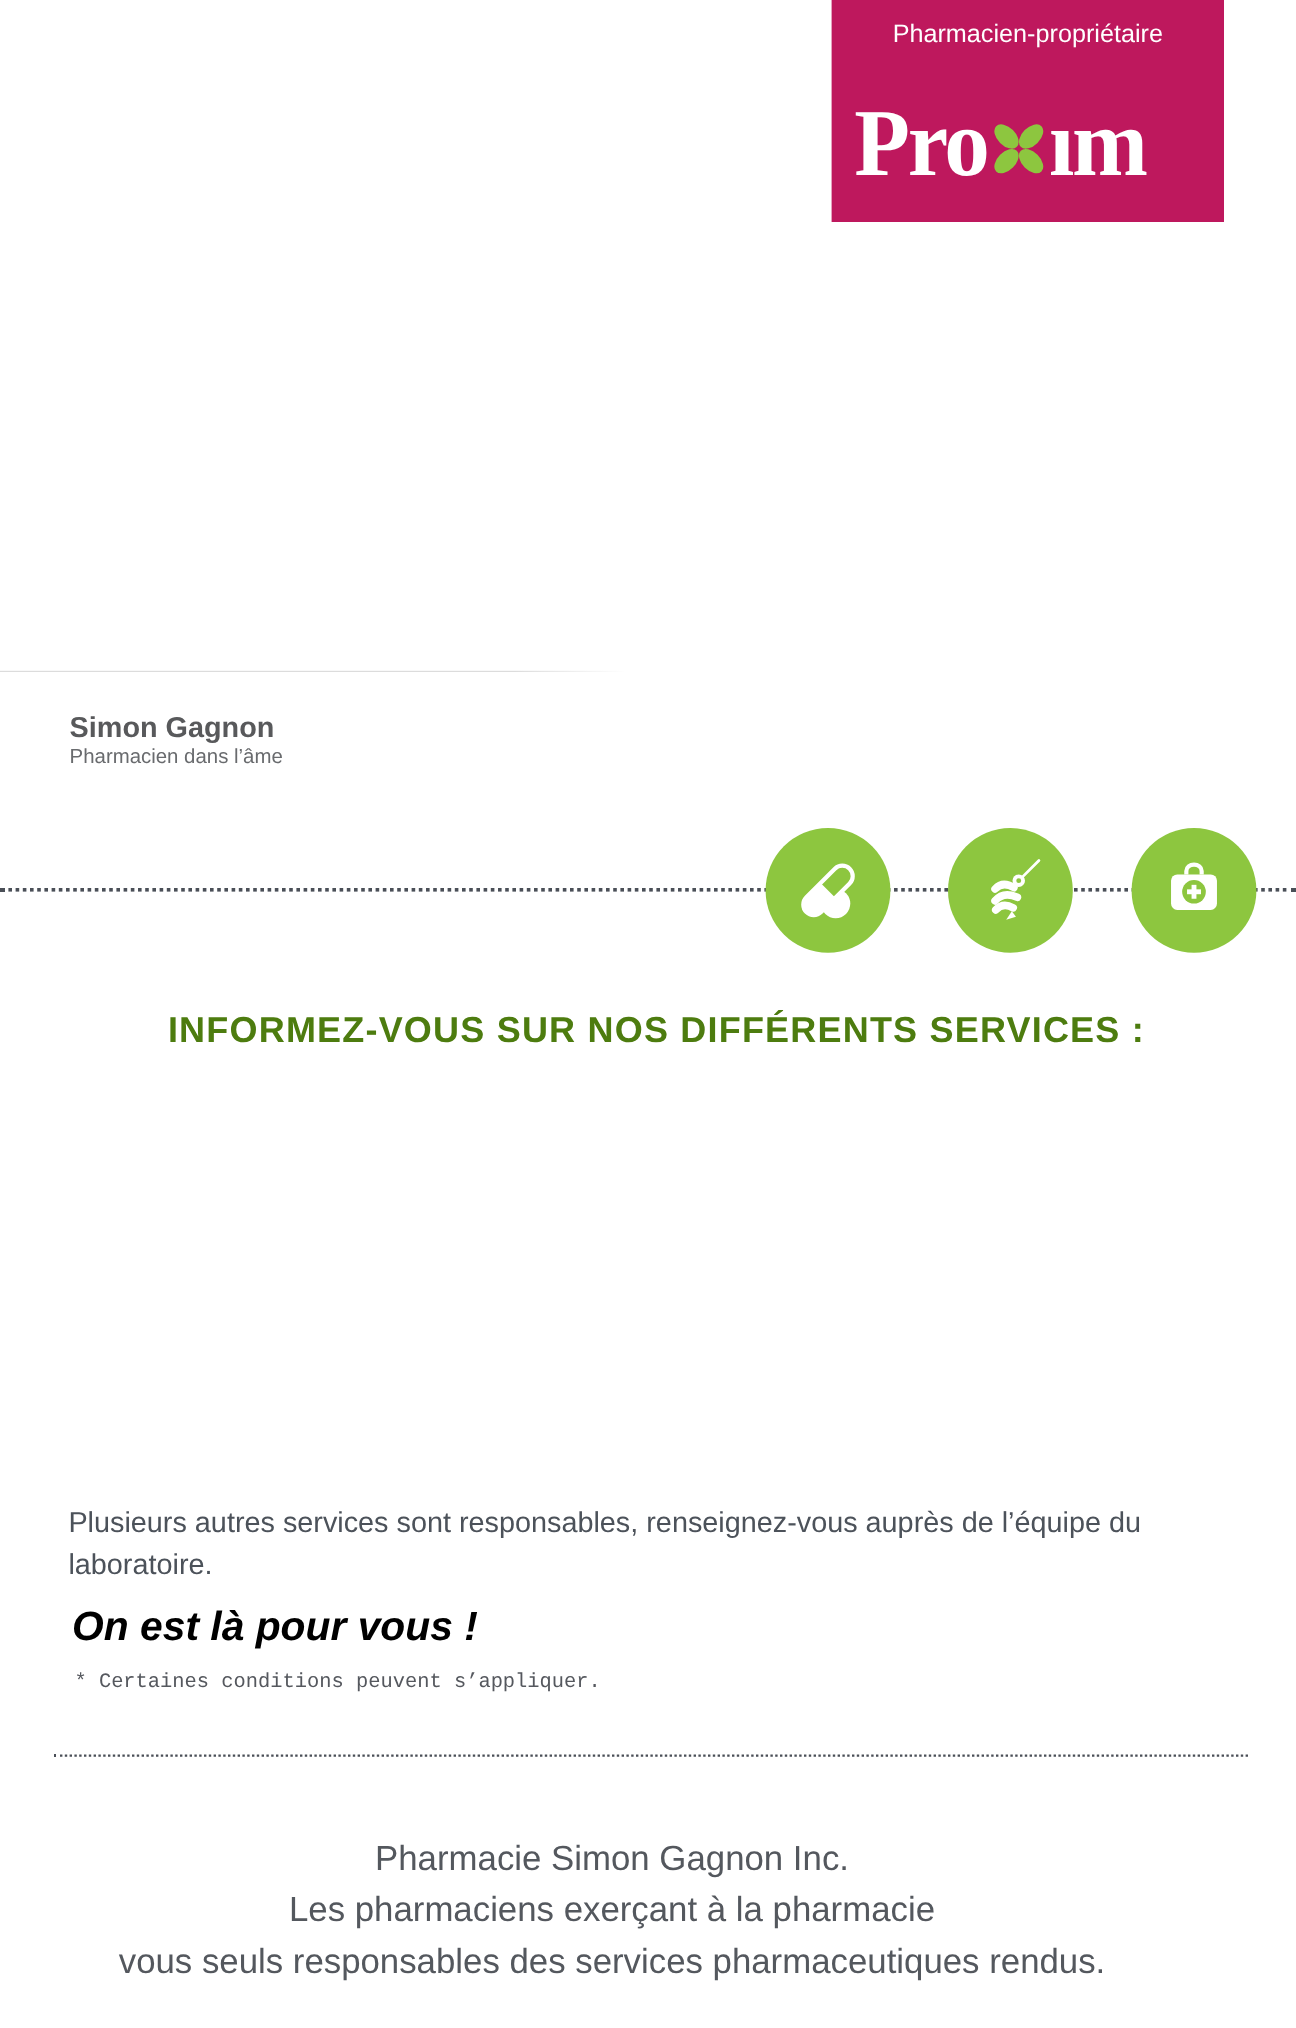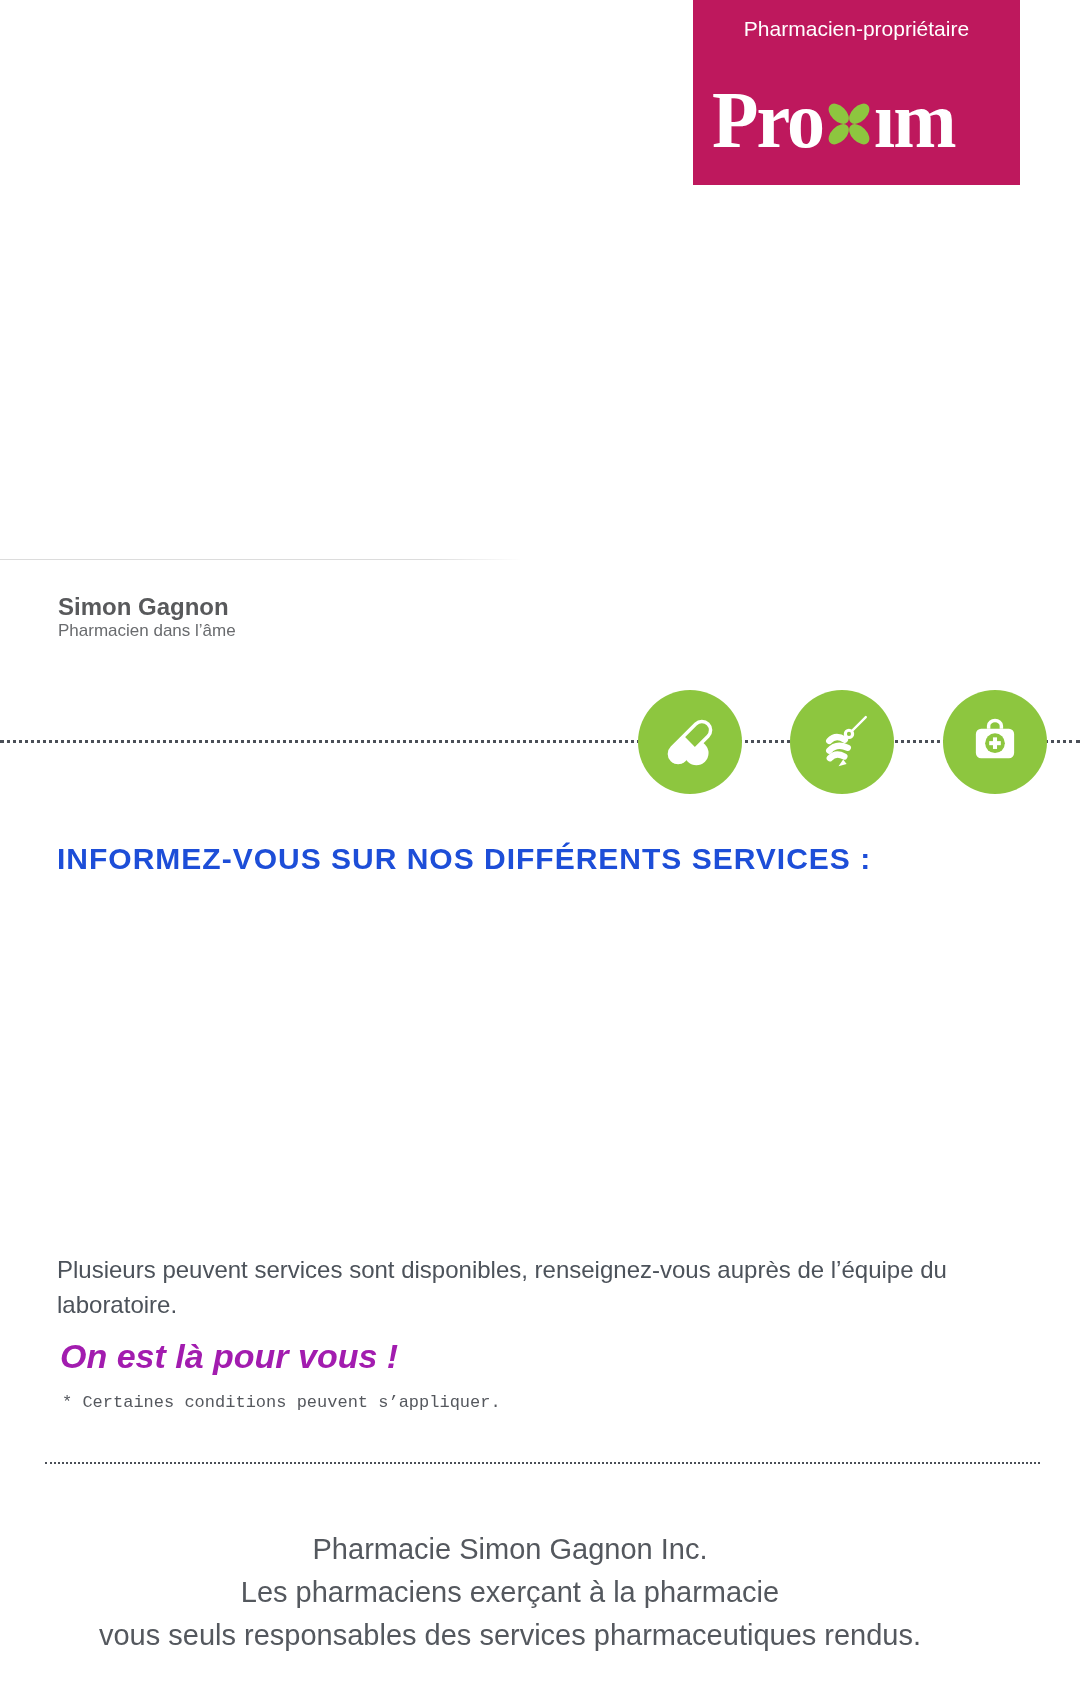--- a/index.html
+++ b/index.html
@@ -36,26 +36,26 @@
   .service-circle{
     position:absolute;top:690px;width:104px;height:104px;border-radius:52px;background:#8dc63f;
     display:flex;align-items:center;justify-content:center;
   }
   .circle-1{left:638px;} .circle-2{left:790px;} .circle-3{left:943px;}
   .service-circle svg{display:block;}
 
   
   .services-heading{
     position:absolute;left:57px;top:840px;width:980px;
-    font-size:30px;line-height:37px;font-weight:700;letter-spacing:1px;color:#1d4ed8;
+    font-size:30px;line-height:37px;font-weight:700;letter-spacing:1px;color:#4d7c0f;text-align:center;
   }
 
   
   .paragraph{position:absolute;left:57px;top:1252px;width:960px;font-size:24px;line-height:35px;color:#4c525a;}
-  .tagline{position:absolute;left:60px;top:1336px;font-size:34px;line-height:40px;font-weight:700;font-style:italic;color:#a21caf;}
+  .tagline{position:absolute;left:60px;top:1336px;font-size:34px;line-height:40px;font-weight:700;font-style:italic;color:#000000;}
   .disclaimer{position:absolute;left:62px;top:1392px;font-size:17px;line-height:22px;color:#55585e;font-family:Liberation Mono, monospace;}
 
   
   .dots-bottom{position:absolute;left:45px;top:1462px;width:995px;height:0;border-top:2px dotted #4a4f57;}
   .footer{
     position:absolute;left:0;top:1528px;width:1020px;text-align:center;
     font-size:29px;line-height:43px;color:#54585e;
   }
   .footer div{white-space:nowrap;}
 </style>
@@ -114,21 +114,21 @@
       <rect x="17" y="27" width="66" height="51" rx="9" fill="#ffffff"></rect>
       <circle cx="50" cy="52" r="17" fill="#8dc63f"></circle>
       <rect x="46.5" y="42" width="7" height="20" fill="#ffffff"></rect>
       <rect x="40" y="48.5" width="20" height="7" fill="#ffffff"></rect>
     </svg>
   </div>
 
   <div class="services-heading">INFORMEZ-VOUS SUR NOS DIFFÉRENTS SERVICES :</div>
 
   <div class="paragraph">
-    <div>Plusieurs peuvent services sont disponibles, renseignez-vous auprès de l’équipe du</div>
+    <div>Plusieurs autres services sont responsables, renseignez-vous auprès de l’équipe du</div>
     <div>laboratoire.</div>
   </div>
   <div class="tagline">On est là pour vous !</div>
   <div class="disclaimer">* Certaines conditions peuvent s’appliquer.</div>
 
   <div class="dots-bottom"></div>
   <div class="footer">
     <div>Pharmacie Simon Gagnon Inc.</div>
     <div>Les pharmaciens exerçant à la pharmacie</div>
     <div>vous seuls responsables des services pharmaceutiques rendus.</div>

